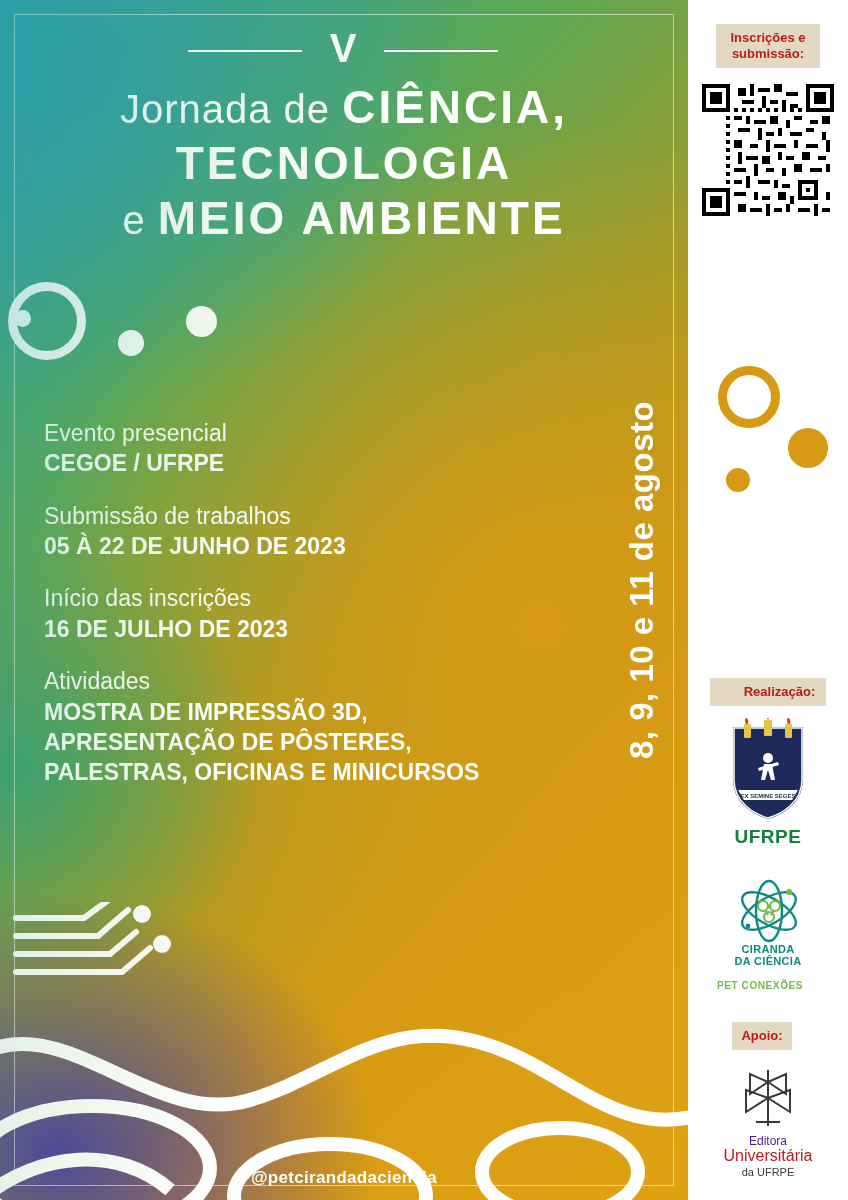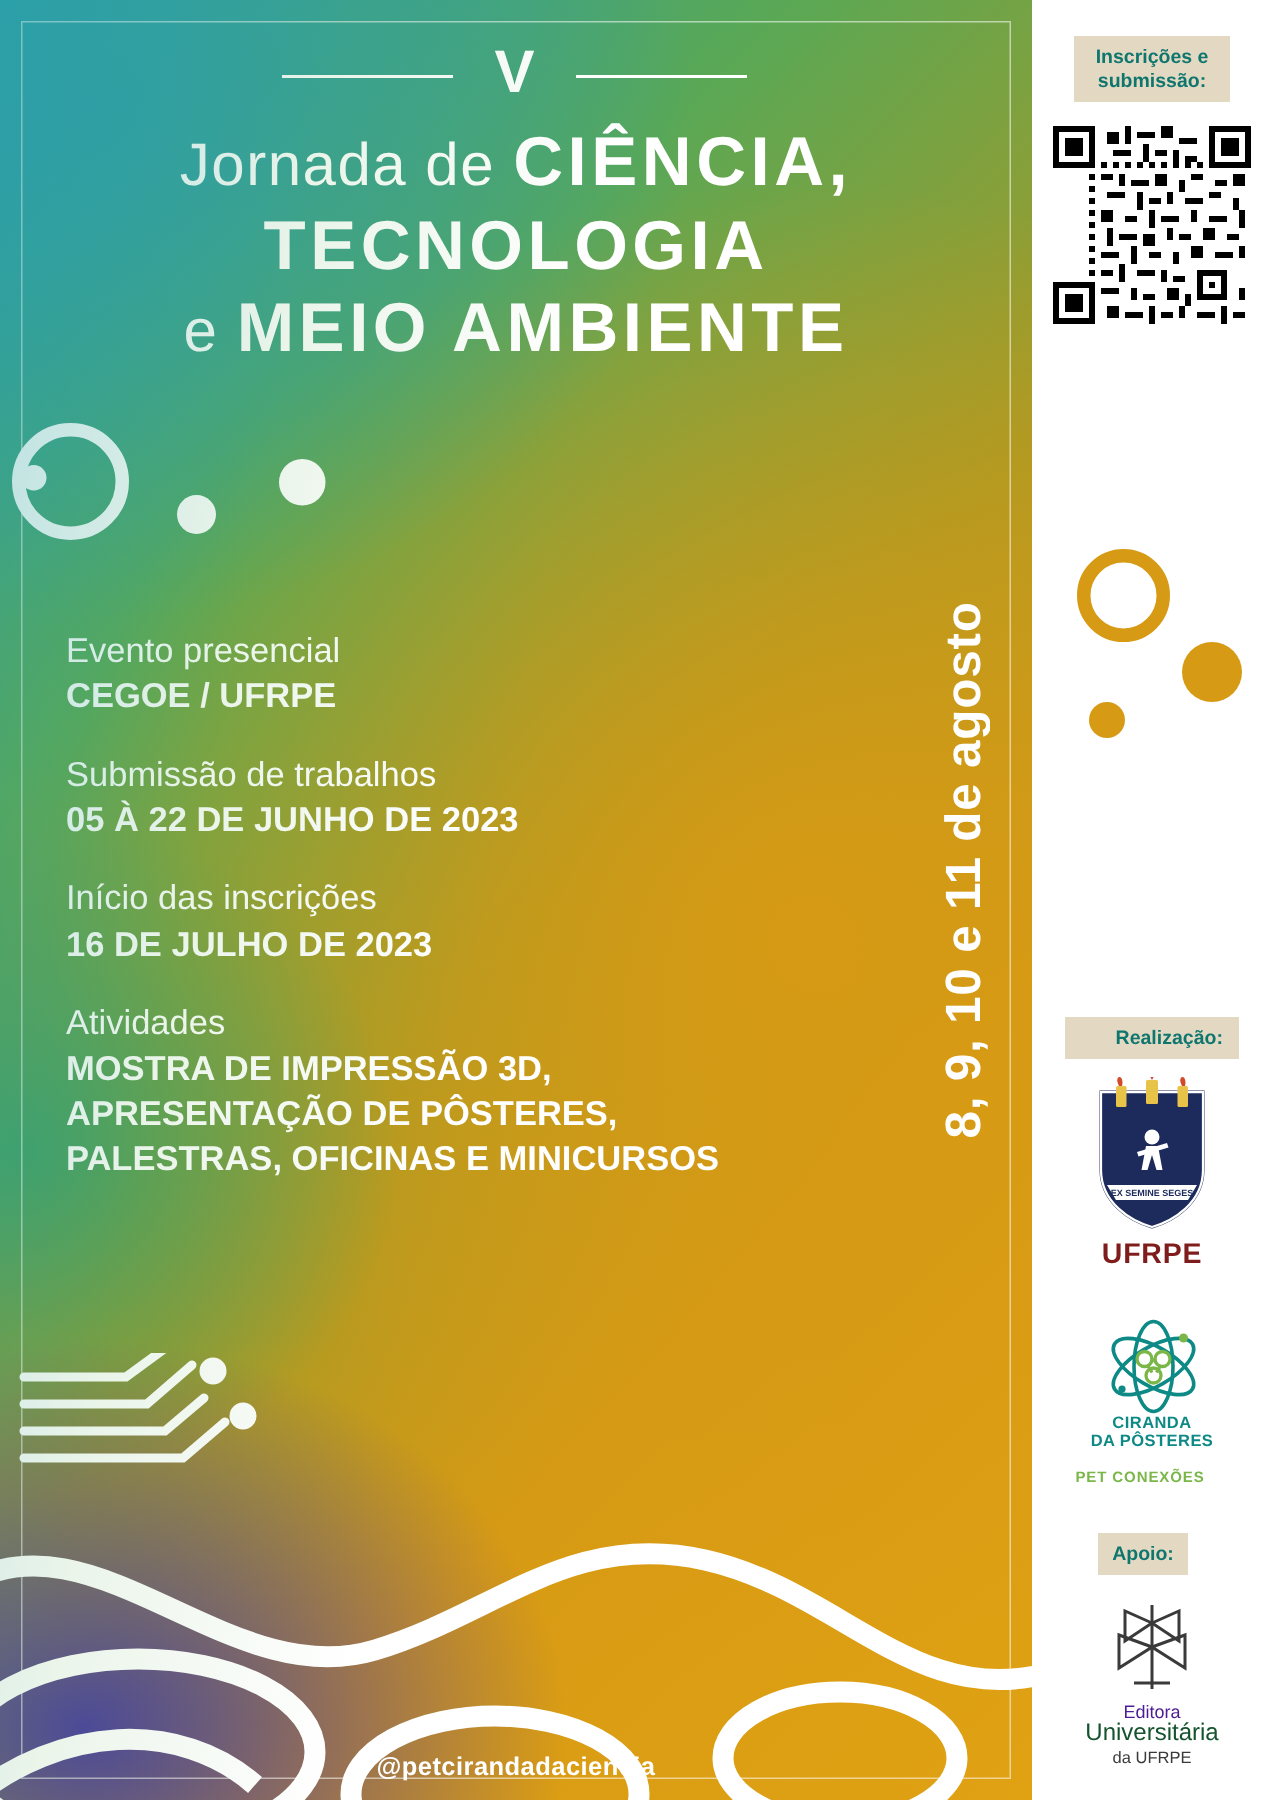--- a/index.html
+++ b/index.html
@@ -193,21 +193,21 @@
     position: absolute;
     left: 688px;
     top: 0;
     width: 160px;
     height: 1200px;
     background: #ffffff;
   }
   .tag {
     position: absolute;
     background: #e3d9c3;
-    color: #0f766e;
+    color: #b91c1c;
     font-size: 13px;
     font-weight: 700;
     text-align: center;
     line-height: 1.22;
     padding: 6px 4px;
     box-sizing: border-box;
   }
   .tag-inscr { left: 28px; top: 24px; width: 104px; }
   .tag-real  { left: 22px; top: 678px; width: 116px; padding-left: 27px; }
   .tag-apoio { left: 44px; top: 1022px; width: 60px; }
@@ -241,21 +241,21 @@
     top: 718px;
     width: 80px;
     height: 104px;
   }
   .ufrpe-name {
     position: absolute;
     left: 0;
     top: 826px;
     width: 160px;
     text-align: center;
-    color: #7f1d1d;
+    color: #15803d;
     font-size: 19px;
     font-weight: 700;
     letter-spacing: 0.5px;
   }
 
   
   .ciranda-mark {
     position: absolute;
     left: 46px;
     top: 876px;
@@ -303,21 +303,21 @@
     color: #4c1d95;
     font-size: 12px;
     font-weight: 400;
   }
   .editora-l2 {
     position: absolute;
     left: 0;
     top: 1147px;
     width: 160px;
     text-align: center;
-    color: #14532d;
+    color: #b91c1c;
     font-size: 16px;
     font-weight: 400;
   }
   .editora-l3 {
     position: absolute;
     left: 0;
     top: 1166px;
     width: 160px;
     text-align: center;
     color: #3a3a3a;
@@ -561,21 +561,21 @@
         <circle cx="29" cy="30" r="5"></circle>
         <circle cx="41" cy="30" r="5"></circle>
         <circle cx="35" cy="41" r="5"></circle>
         <path d="M33 31 L37 31 M31 34 L34 39 M40 34 L37 39"></path>
       </g>
       <circle cx="55" cy="16" r="3" fill="#7ab648"></circle>
       <circle cx="14" cy="50" r="2.4" fill="#0e8a86"></circle>
     </svg>
     <div class="ciranda-name">
       <span>CIRANDA</span><br>
-      <span>DA PÔSTERES</span>
+      <span>DA CIÊNCIA</span>
     </div>
     <div class="ciranda-sub">PET CONEXÕES</div>
 
     <div class="tag tag-apoio">Apoio:</div>
 
     <svg class="editora-mark" viewBox="0 0 64 68">
       <g fill="none" stroke="#3a3a3a" stroke-width="2">
         <path d="M32 6 L32 62"></path>
         <path d="M32 18 L14 10 L14 30 Z"></path>
         <path d="M32 18 L50 10 L50 30 Z"></path>

